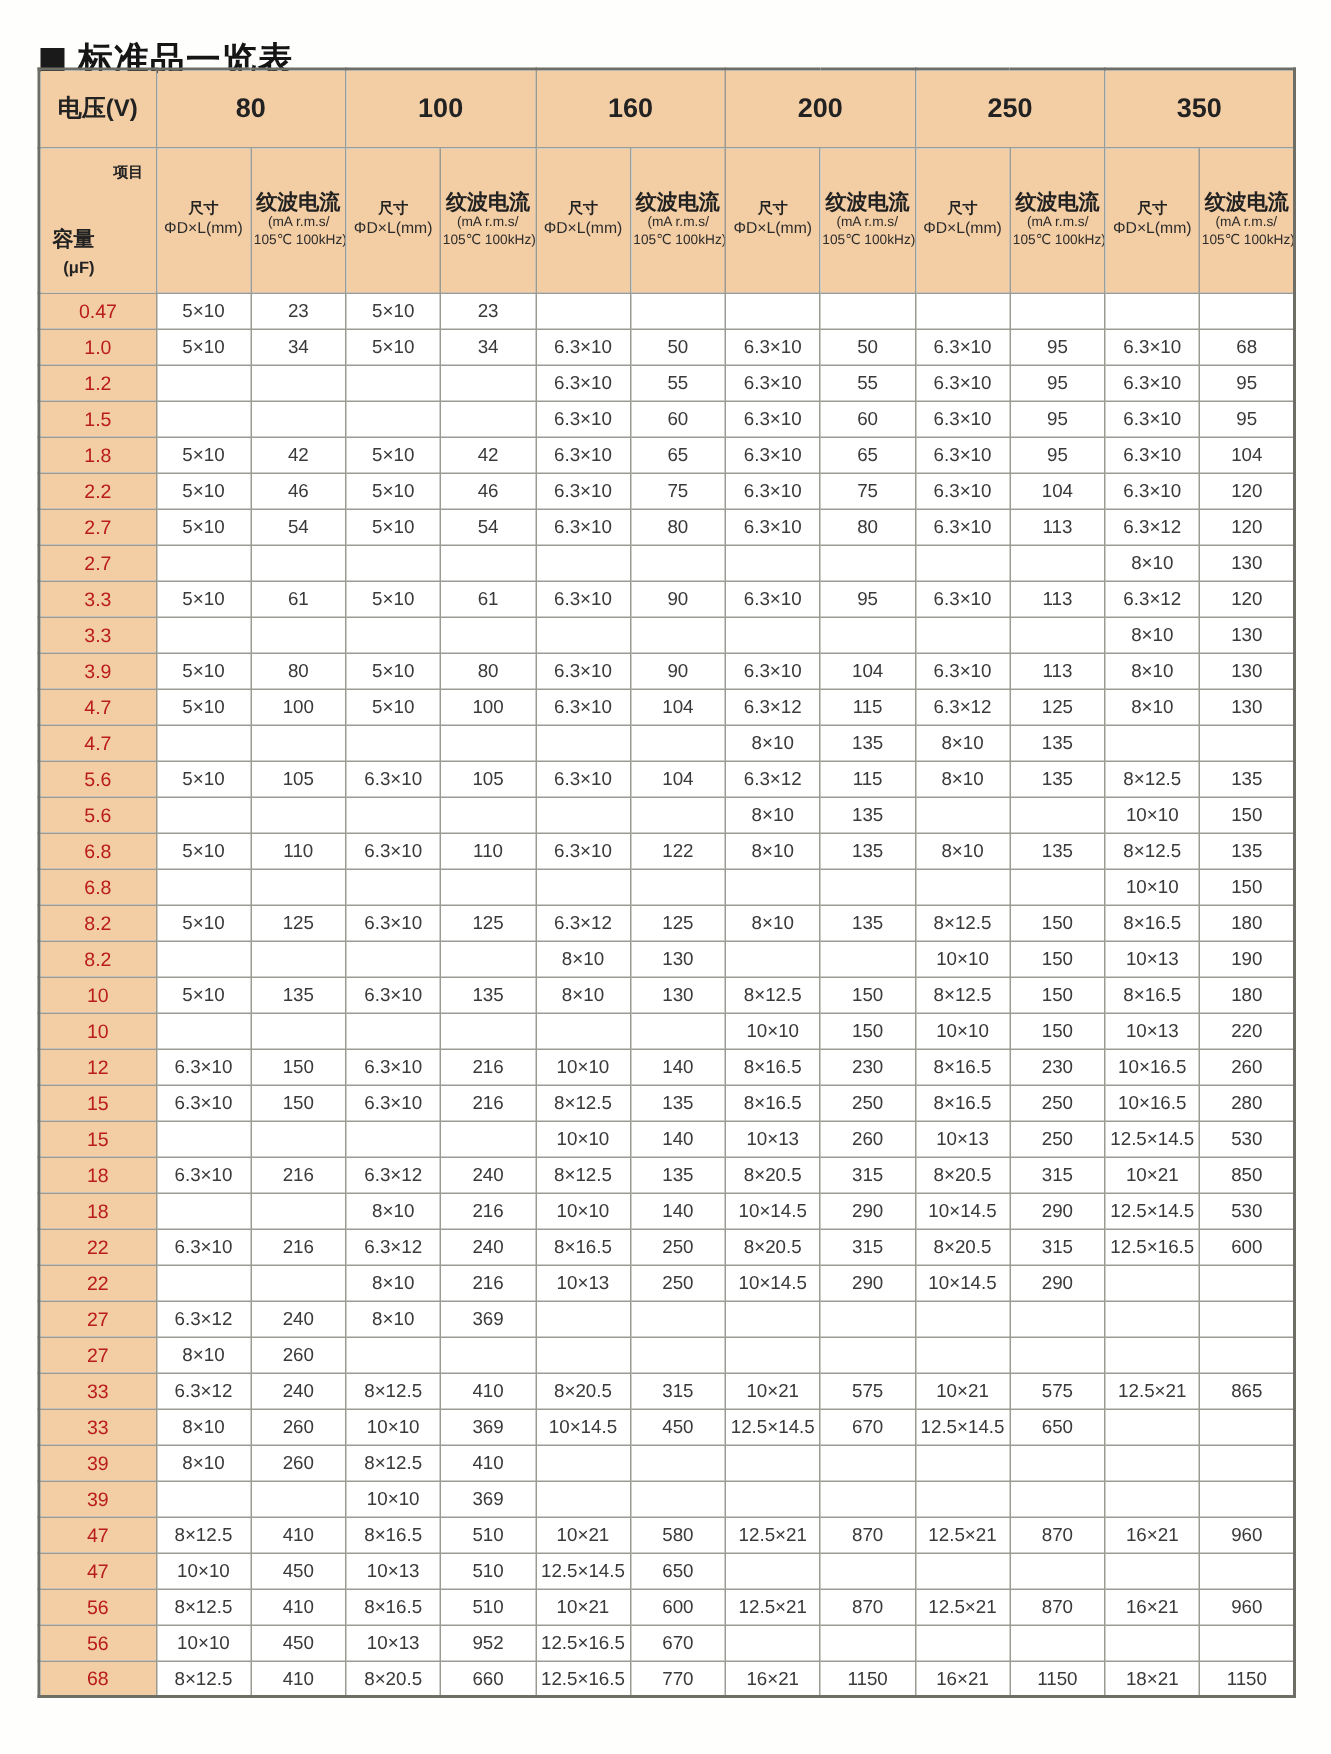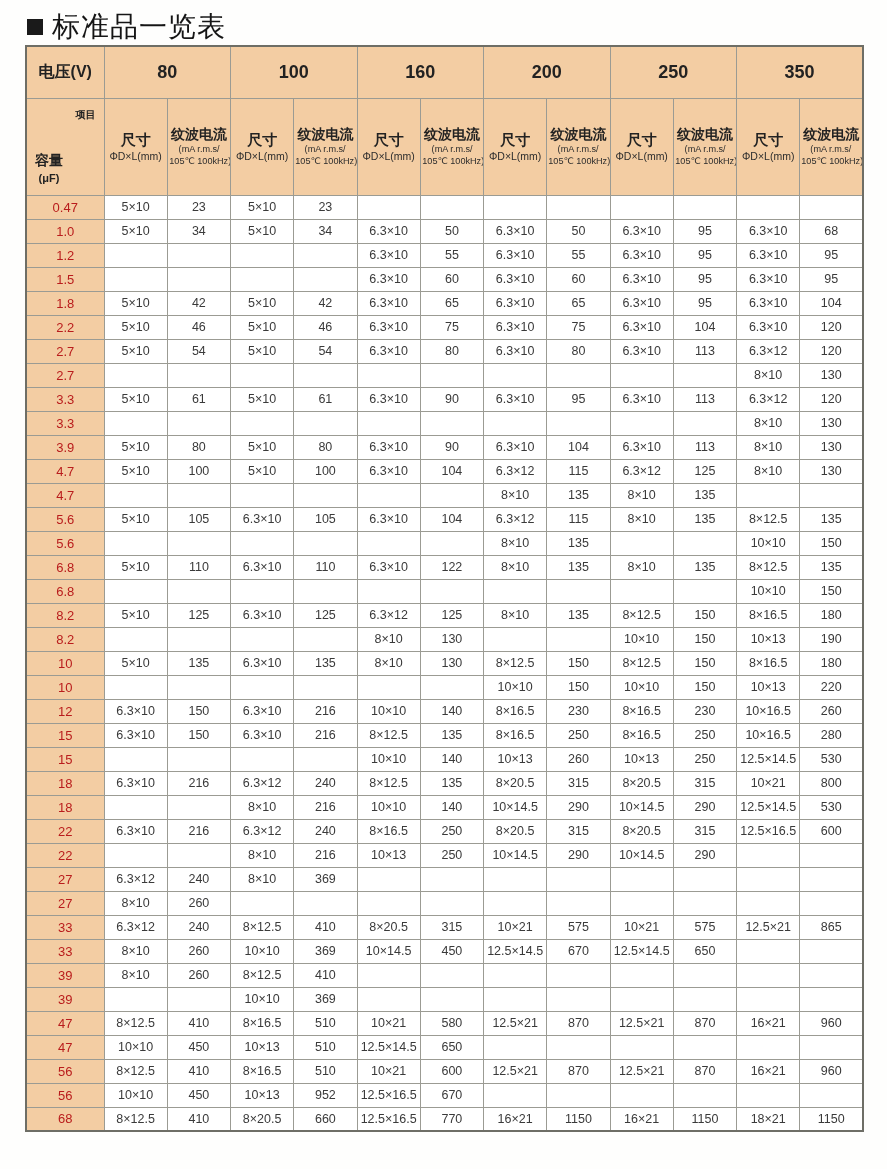--- a/index.html
+++ b/index.html
@@ -6,22 +6,22 @@
   html,body { background:#ffffff; }
   body {
     width:887px; height:1169px;
     font-family:"Liberation Sans","DejaVu Sans",sans-serif;
     color:#2e2e2e;
     overflow:hidden;
   }
   .page { position:relative; width:887px; height:1169px; background:#fefefd; }
 
   .title {
-    position:absolute; left:27px; top:8px;
-    font-size:28px; font-weight:normal; color:#151515;
+    position:absolute; left:27px; top:24px;
+    font-size:23px; font-weight:bold; color:#151515;
     display:flex; align-items:center; gap:9px;
     letter-spacing:1px;
   }
   .title .sq { display:inline-block; width:16px; height:16px; background:#1a1a1a; }
 
   table.std {
     position:absolute; left:25px; top:45px;
     width:837px;
     border-collapse:collapse;
     table-layout:fixed;
@@ -50,24 +50,24 @@
         #8a8a82 calc(50% + 0.7px),
         rgba(0,0,0,0) calc(50% + 0.7px)),
       #f3cda3;
   }
   .diag-top {
     position:absolute; top:9px; right:8px;
     font-size:10px; font-weight:bold; color:#222;
   }
   .diag-bottom {
     position:absolute; bottom:8px; left:8px;
-    font-size:14px; font-weight:bold; color:#222; text-align:center; line-height:1.25;
+    font-size:14px; font-weight:bold; color:#222; text-align:right; line-height:1.25;
   }
   .diag-bottom .unit { font-size:11px; font-weight:bold; }
-  .sub-main { font-size:15px; font-weight:bold; color:#222; line-height:1.25; }
+  .sub-main { font-size:10px; font-weight:bold; color:#222; line-height:1.25; }
   .sub-unit { font-size:10.5px; font-weight:normal; color:#2c2c2c; line-height:1.2; }
   .sub-unit-sm { font-size:9.5px; font-weight:normal; color:#2c2c2c; line-height:1.25; transform:scale(0.96); }
 
   
   tbody tr { height:24px; }
   td.cap {
     background:#f3cda3;
     font-size:13px; font-weight:normal; color:#b91c1c;
   }
   td.val { background:#ffffff; font-size:12.5px; color:#3a3a3a; }
@@ -536,21 +536,21 @@
           <td class="val">216</td>
           <td class="val">6.3×12</td>
           <td class="val">240</td>
           <td class="val">8×12.5</td>
           <td class="val">135</td>
           <td class="val">8×20.5</td>
           <td class="val">315</td>
           <td class="val">8×20.5</td>
           <td class="val">315</td>
           <td class="val">10×21</td>
-          <td class="val">800</td>
+          <td class="val">850</td>
         </tr>
         <tr>
           <td class="cap">18</td>
           <td class="val"></td>
           <td class="val"></td>
           <td class="val">8×10</td>
           <td class="val">216</td>
           <td class="val">10×10</td>
           <td class="val">140</td>
           <td class="val">10×14.5</td>

